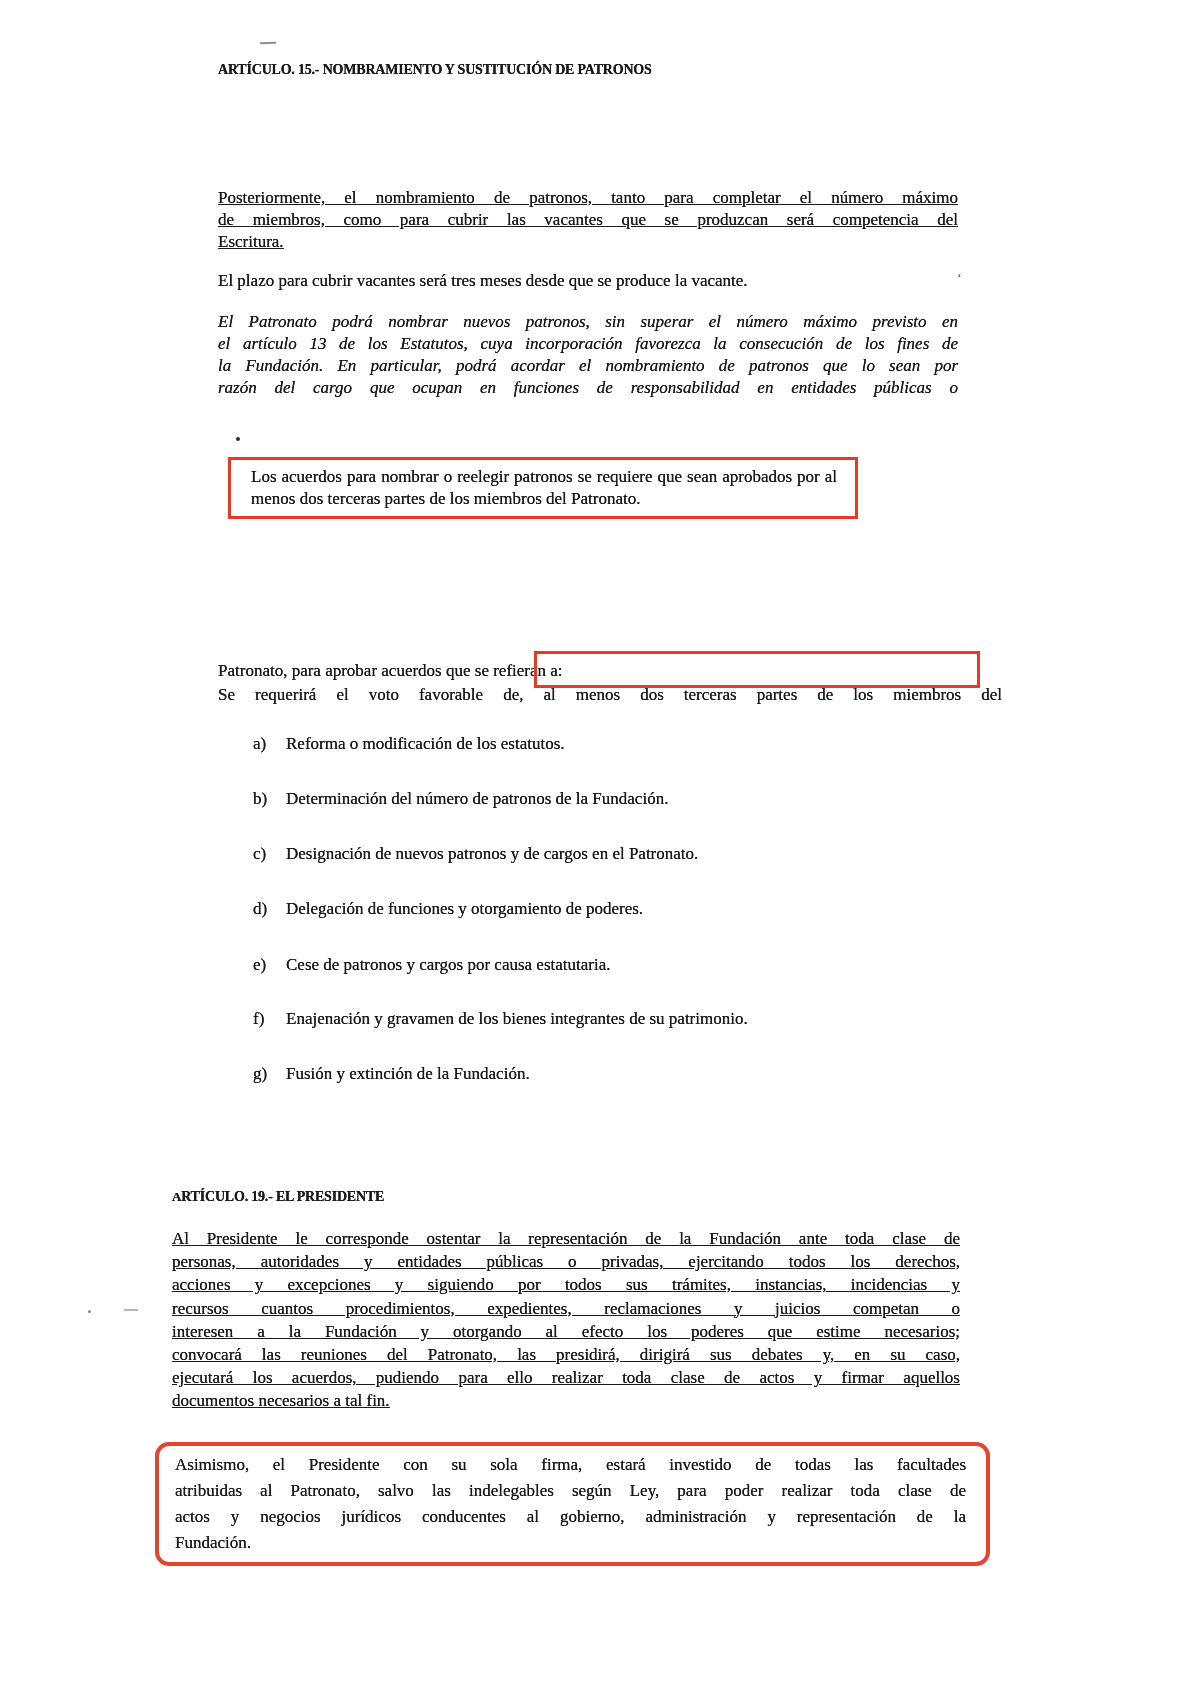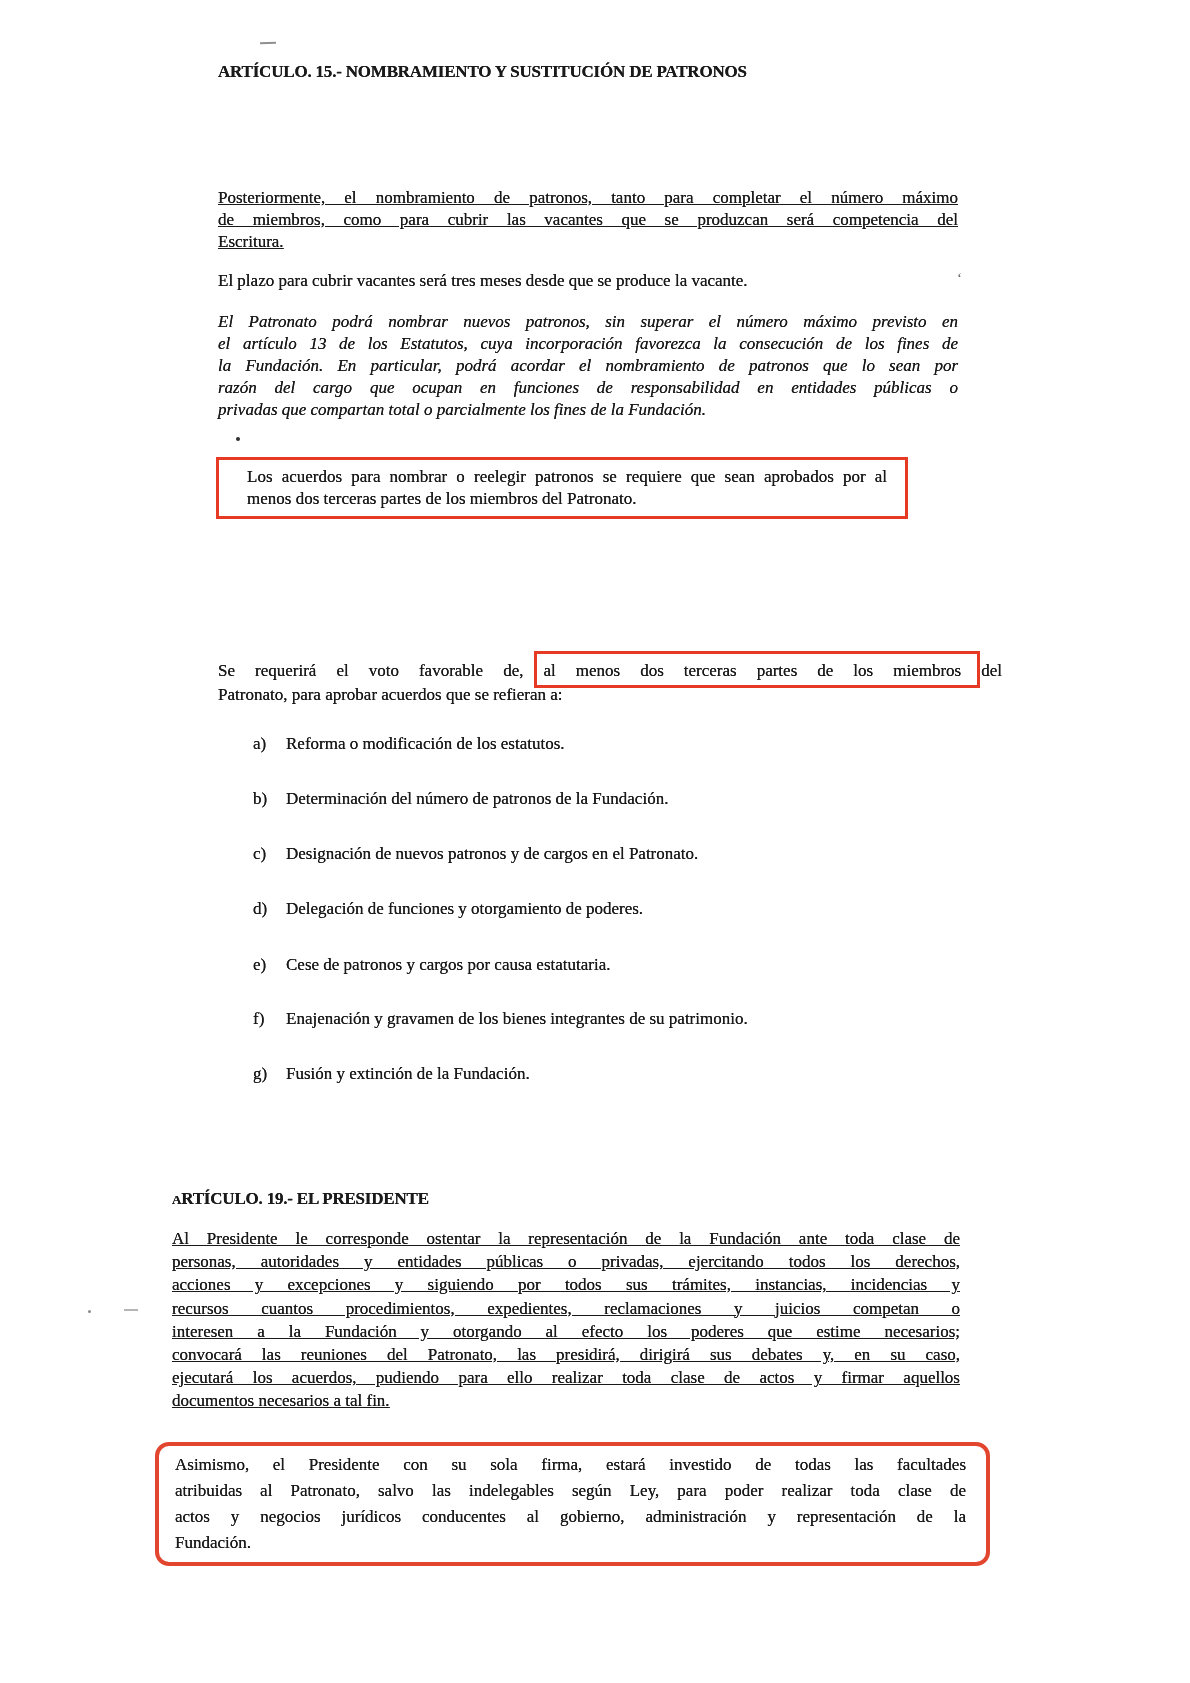--- a/index.html
+++ b/index.html
@@ -19,34 +19,34 @@
   .blk{position:absolute;}
   .jl{text-align:justify;text-align-last:justify;}
   .jl.last{text-align-last:left;}
   .line,.jl{
     font-size:17px;line-height:22px;
     text-shadow:0 0 0.4px currentColor;
     white-space:normal;
   }
   .heading{
     position:absolute;
-    font-weight:bold;font-size:17px;letter-spacing:-0.2px;
+    font-weight:bold;font-size:14px;letter-spacing:-0.2px;
     text-shadow:0 0 0.5px currentColor;
     white-space:nowrap;
   }
   
   #h1a{left:218px;top:62px;}
   #p1{left:218px;top:105px;width:740px;}
   #p2{left:218px;top:187px;width:740px;text-decoration:underline;}
   #p3{left:218px;top:270px;width:740px;}
   #p4{left:218px;top:311px;width:740px;font-style:italic;}
   #box1{
-    left:216px;top:457px;width:692px;box-sizing:border-box;
+    left:228px;top:457px;width:630px;box-sizing:border-box;
     border:3px solid var(--red1);
-    padding:6px 18px 6px 28px;
+    padding:6px 18px 6px 20px;
   }
   #box1 .jl,#box1 .line{line-height:22px;}
   #p5{left:218px;top:659px;width:784px;}
   #p5 .jl{line-height:24px;}
   #box2{
     left:534px;top:651px;width:446px;height:37px;box-sizing:border-box;
     border:3px solid var(--red1);
     background:transparent;
     pointer-events:none;
   }
@@ -103,31 +103,30 @@
 
   <div class="blk" id="p3">
     <div class="line">El plazo para cubrir vacantes será tres meses desde que se produce la vacante.</div>
   </div>
 
   <div class="blk" id="p4">
     <div class="jl">El Patronato podrá nombrar nuevos patronos, sin superar el número máximo previsto en</div>
     <div class="jl">el artículo 13 de los Estatutos, cuya incorporación favorezca la consecución de los fines de</div>
     <div class="jl">la Fundación. En particular, podrá acordar el nombramiento de patronos que lo sean por</div>
     <div class="jl">razón del cargo que ocupan en funciones de responsabilidad en entidades públicas o</div>
-    <div class="jl last">privadas que compartan total o parcialmente los fines de la Fundación.</div>
   </div>
 
   <div class="blk" id="box1">
     <div class="jl">Los acuerdos para nombrar o reelegir patronos se requiere que sean aprobados por al</div>
     <div class="jl last">menos dos terceras partes de los miembros del Patronato.</div>
   </div>
 
   <div class="blk" id="p5">
+    <div class="jl last">Patronato, para aprobar acuerdos que se refieran a:</div>
     <div class="jl">Se requerirá el voto favorable de, al menos dos terceras partes de los miembros del</div>
-    <div class="jl last">Patronato, para aprobar acuerdos que se refieran a:</div>
   </div>
   <div class="blk" id="box2"></div>
 
   <div id="list">
     <div class="li">
       <span class="lbl">a)</span>
       <span>Reforma o modificación de los estatutos.</span>
     </div>
     <div class="li">
       <span class="lbl">b)</span>

